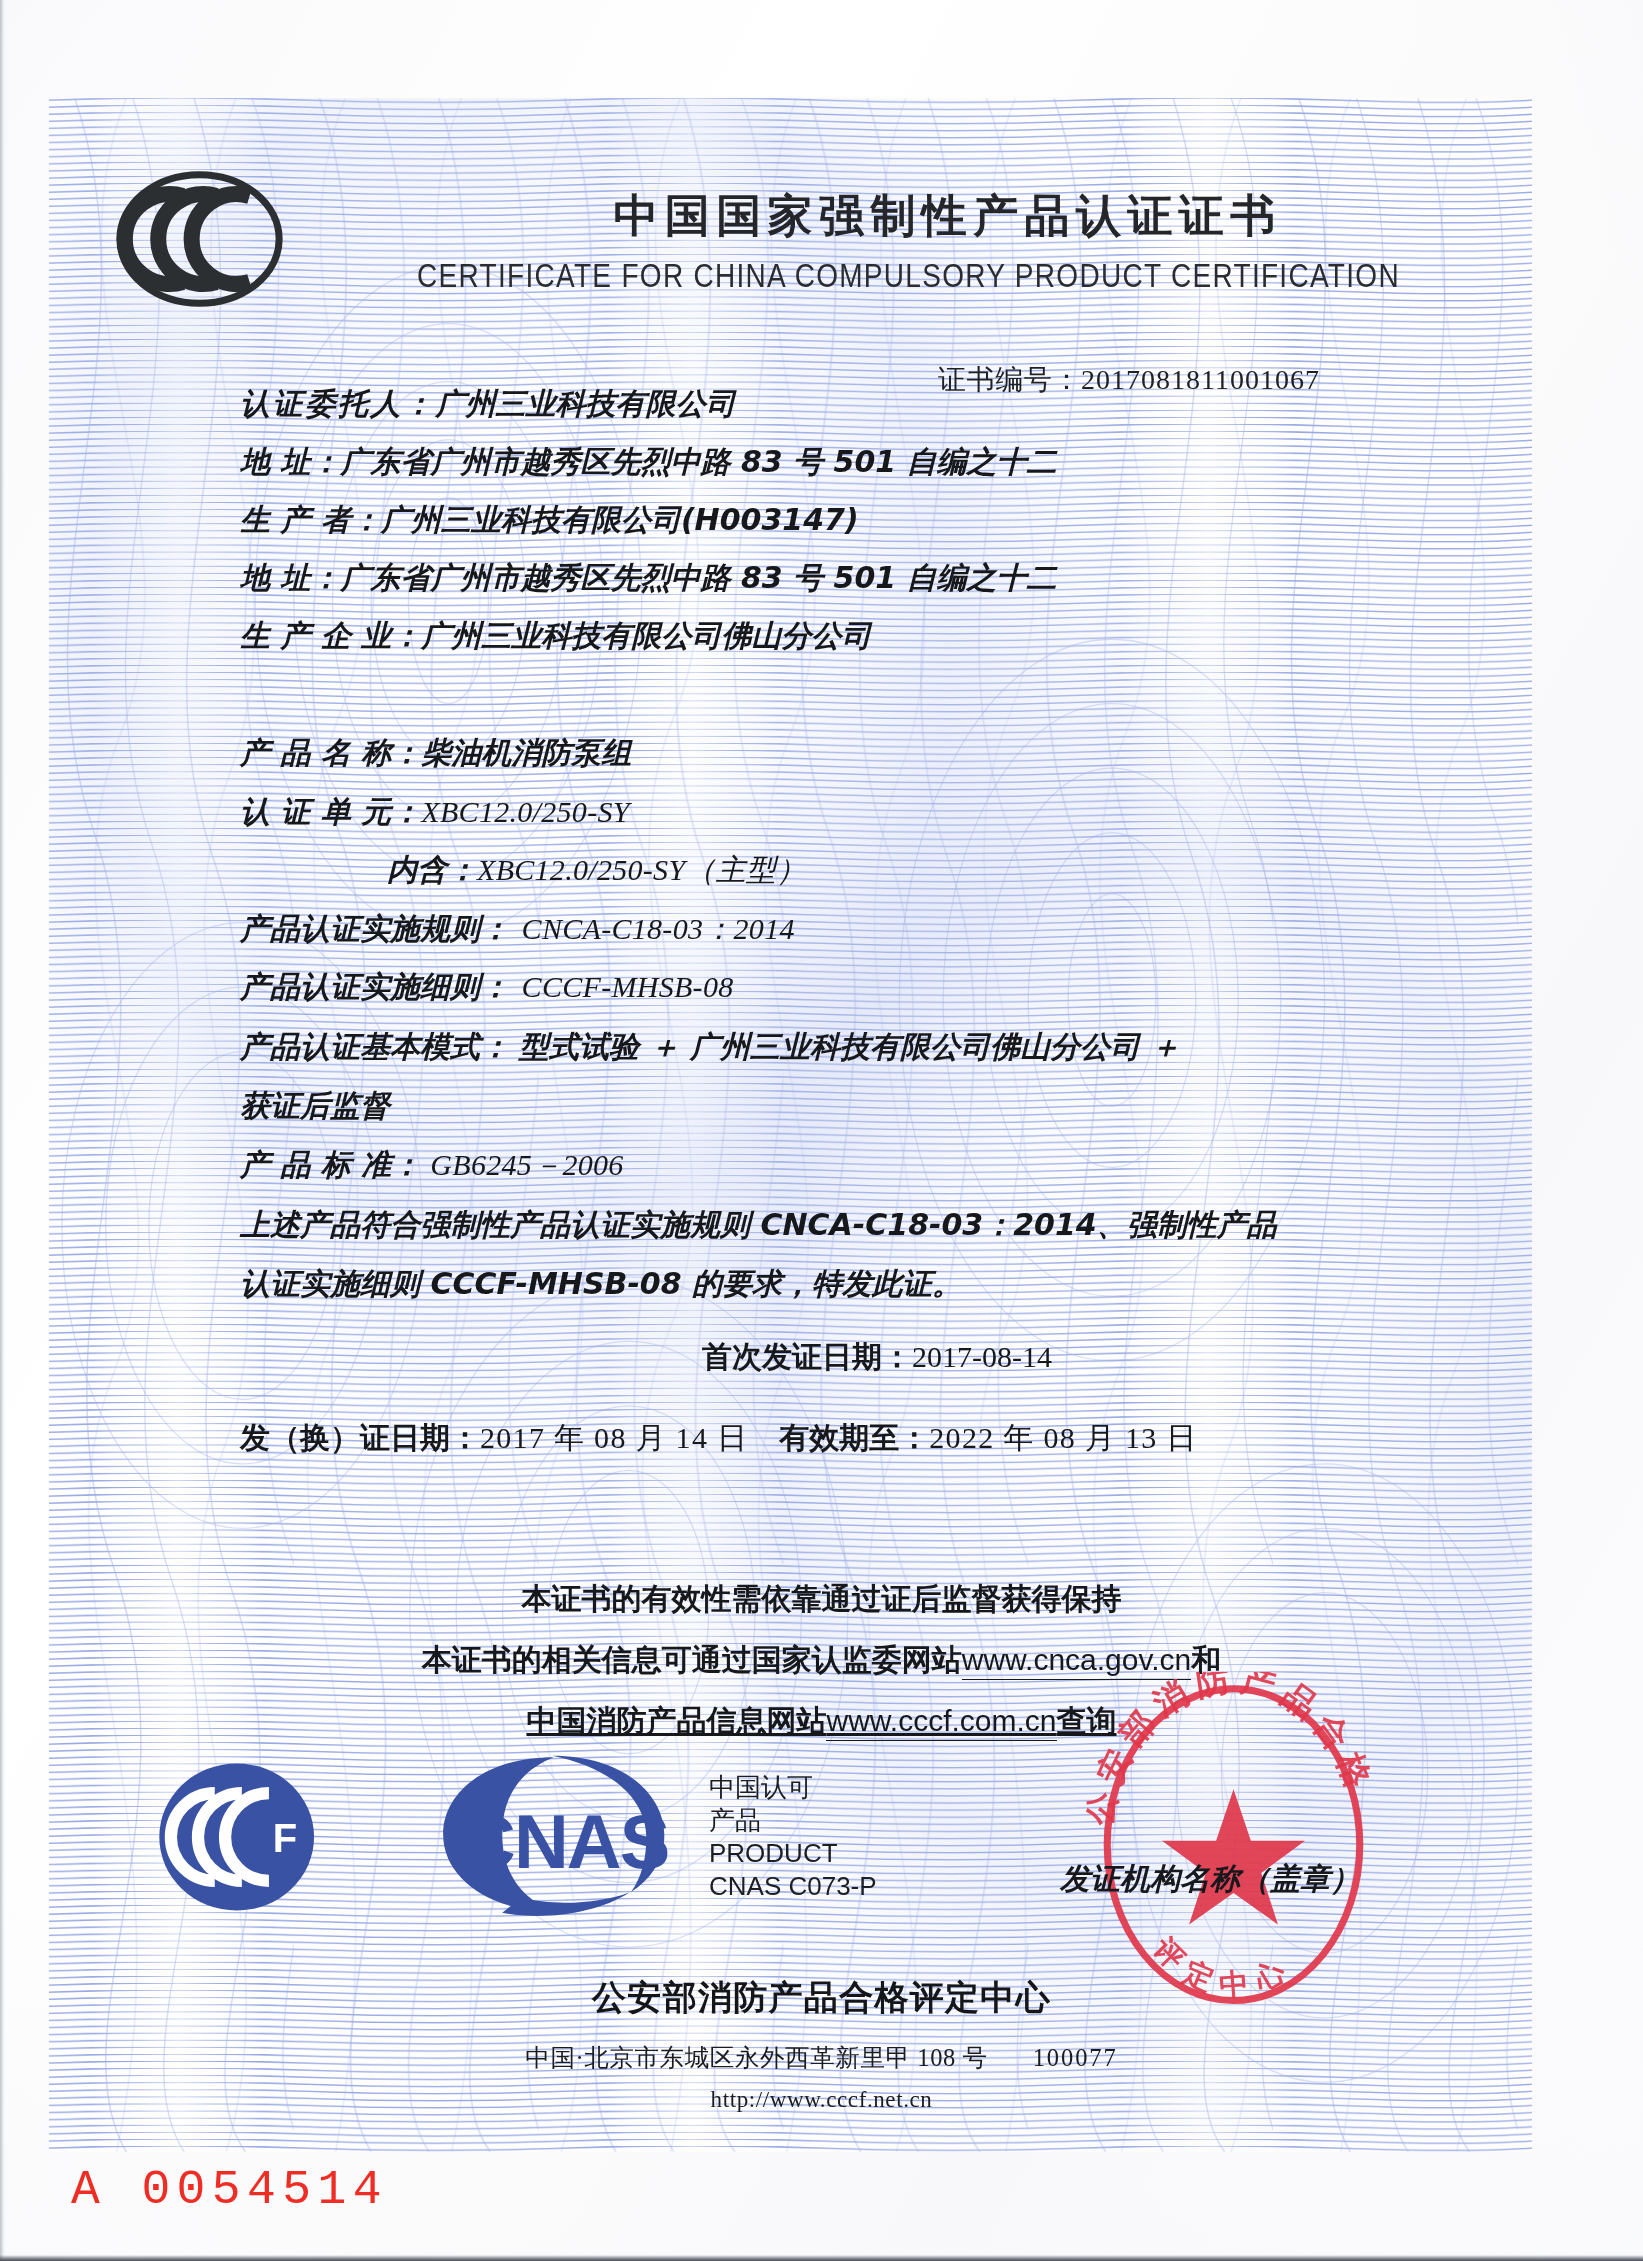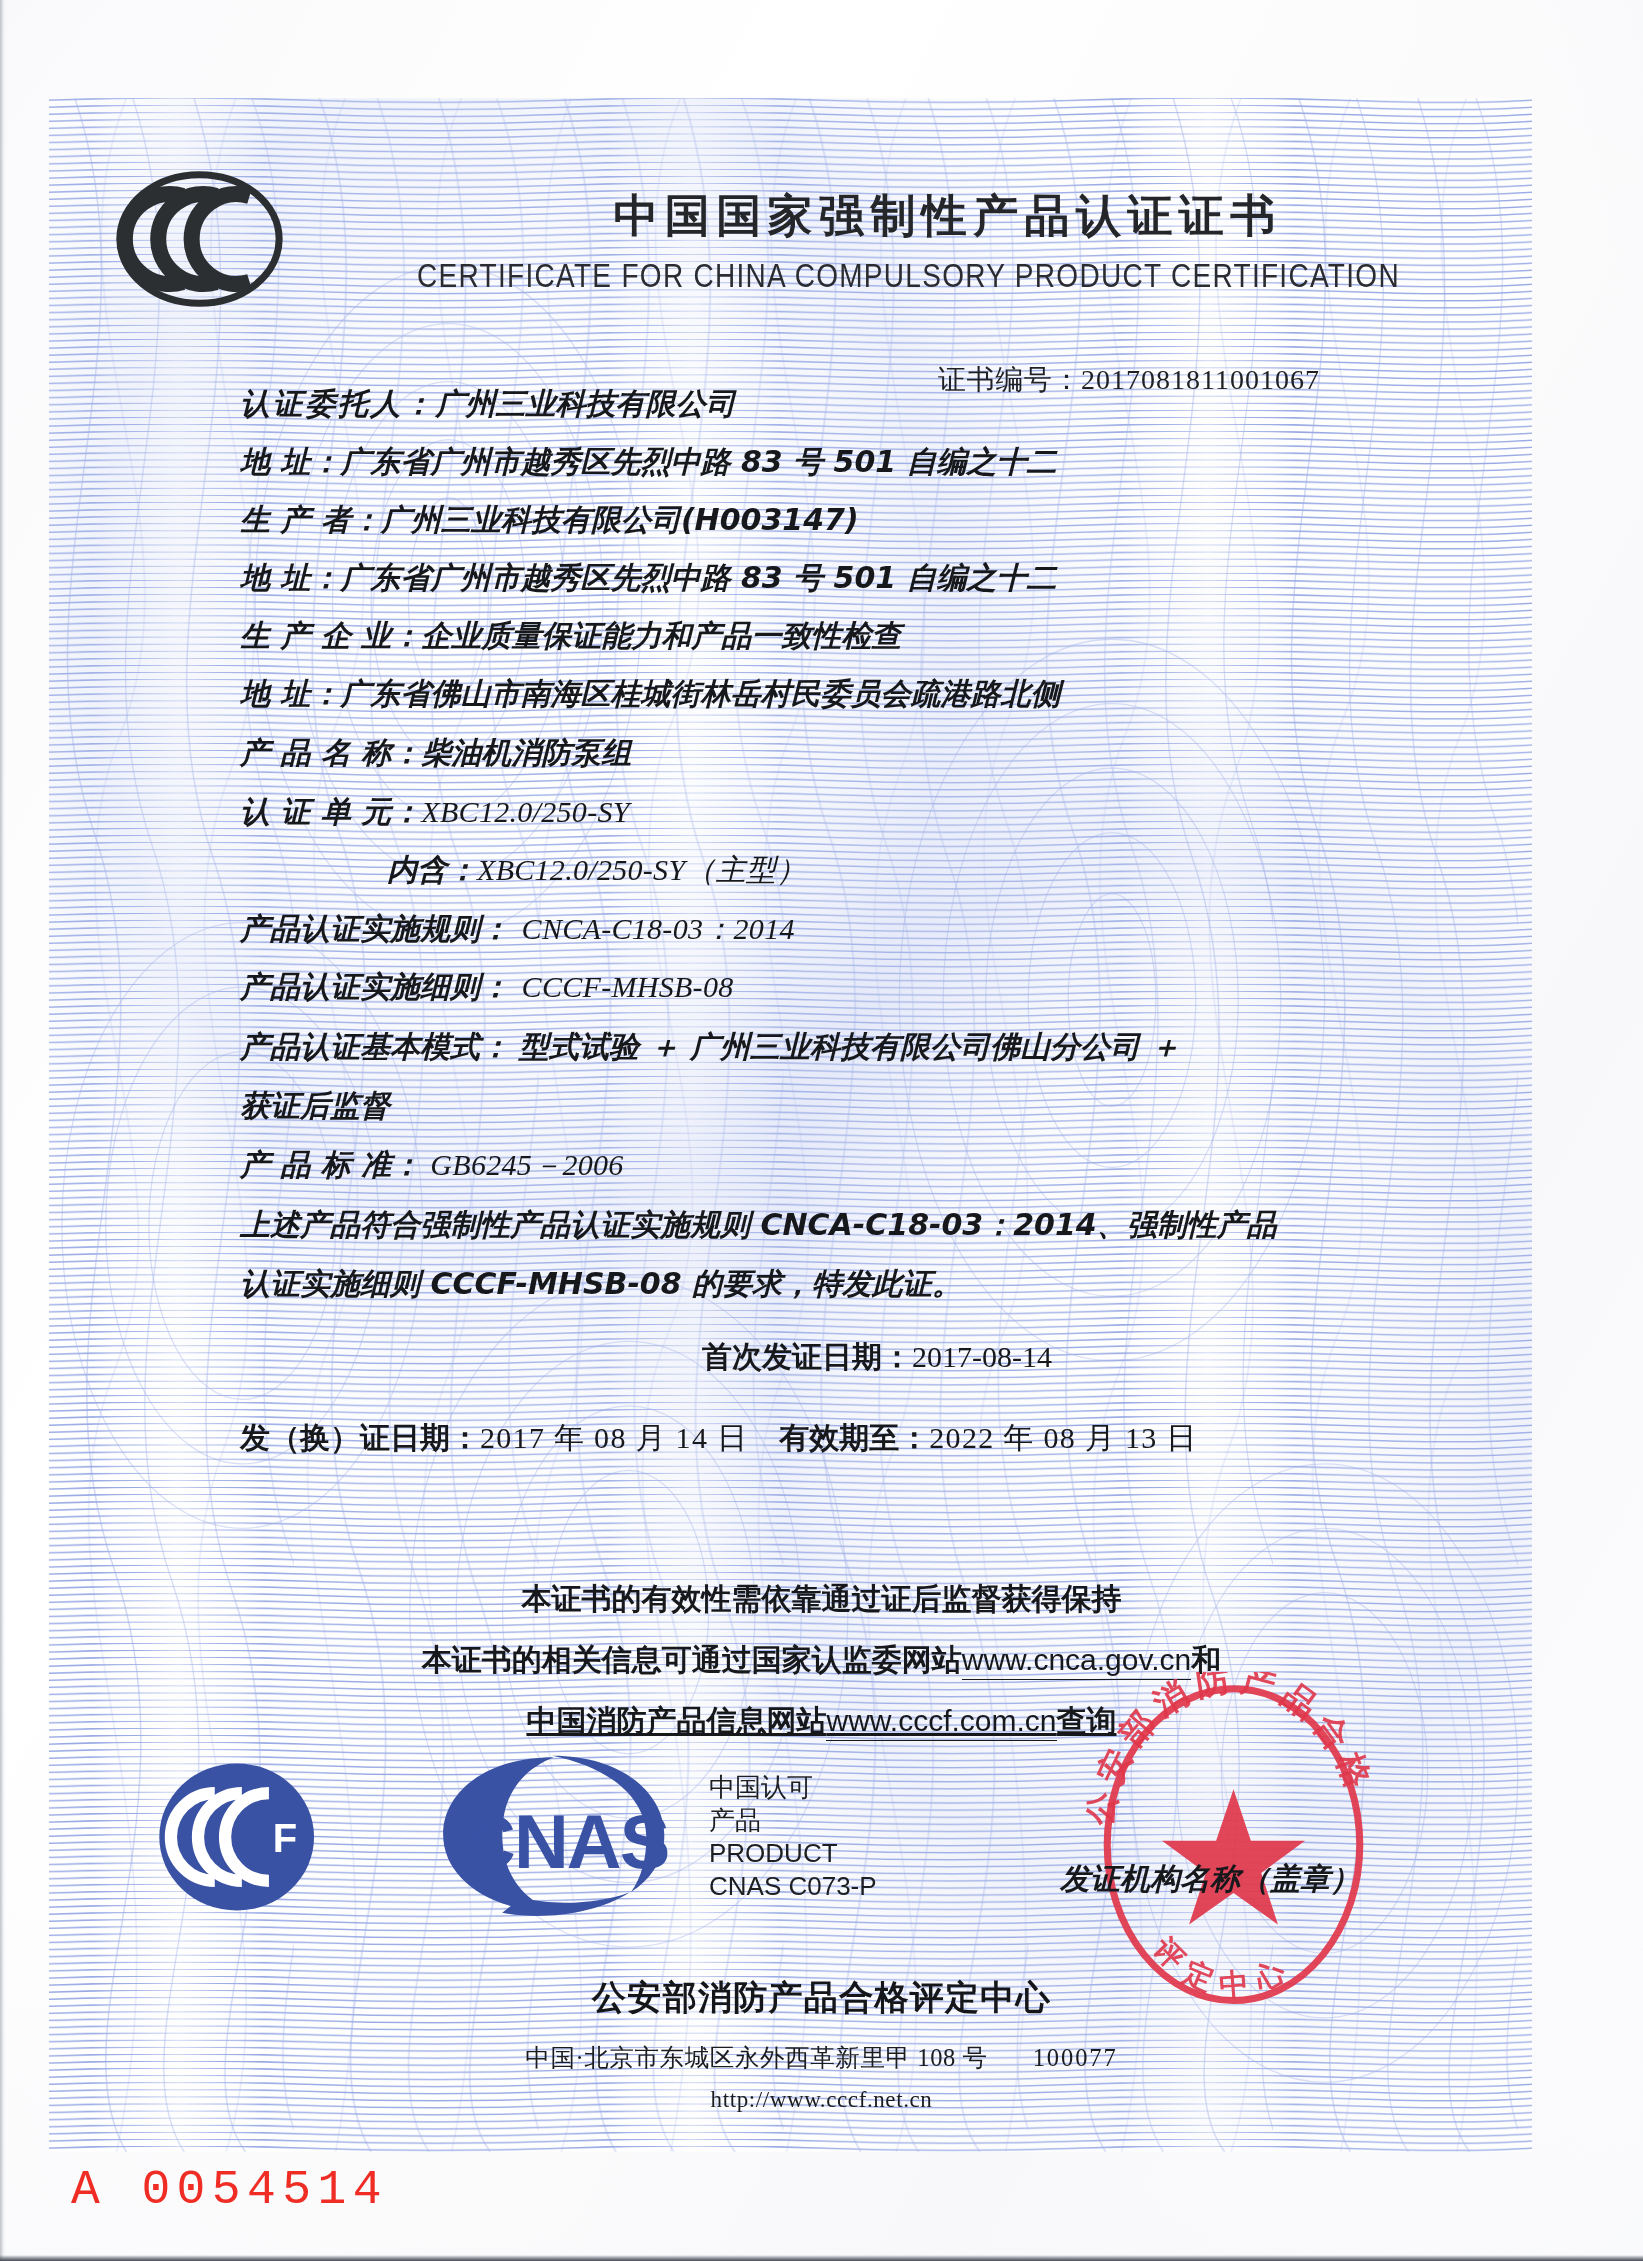--- a/index.html
+++ b/index.html
@@ -251,26 +251,23 @@
 
   <div class="row" style="top:503px;">
     <span class="lbl">生  产  者：</span><span class="cjk-val">广州三业科技有限公司(H003147)</span>
   </div>
 
   <div class="row" style="top:561px;">
     <span class="lbl">地        址：</span><span class="cjk-val">广东省广州市越秀区先烈中路 83 号 501 自编之十二</span>
   </div>
 
   <div class="row" style="top:619px;">
-    <span class="lbl">生 产 企 业：</span><span class="cjk-val">企业质量保证能力和产品一致性检查</span>
-  </div>
-
-  <div class="row" style="top:677px;">
-    <span class="lbl">地        址：</span><span class="cjk-val">广东省佛山市南海区桂城街林岳村民委员会疏港路北侧</span>
-  </div>
+    <span class="lbl">生 产 企 业：</span><span class="cjk-val">广州三业科技有限公司佛山分公司</span>
+  </div>
+
 
   <div class="row" style="top:736px;">
     <span class="lbl">产 品 名 称：</span><span class="cjk-val">柴油机消防泵组</span>
   </div>
 
   <div class="row" style="top:795px;">
     <span class="lbl">认 证 单 元：</span><span class="val">XBC12.0/250-SY</span>
   </div>
 
   <div class="row indent" style="top:853px;">

